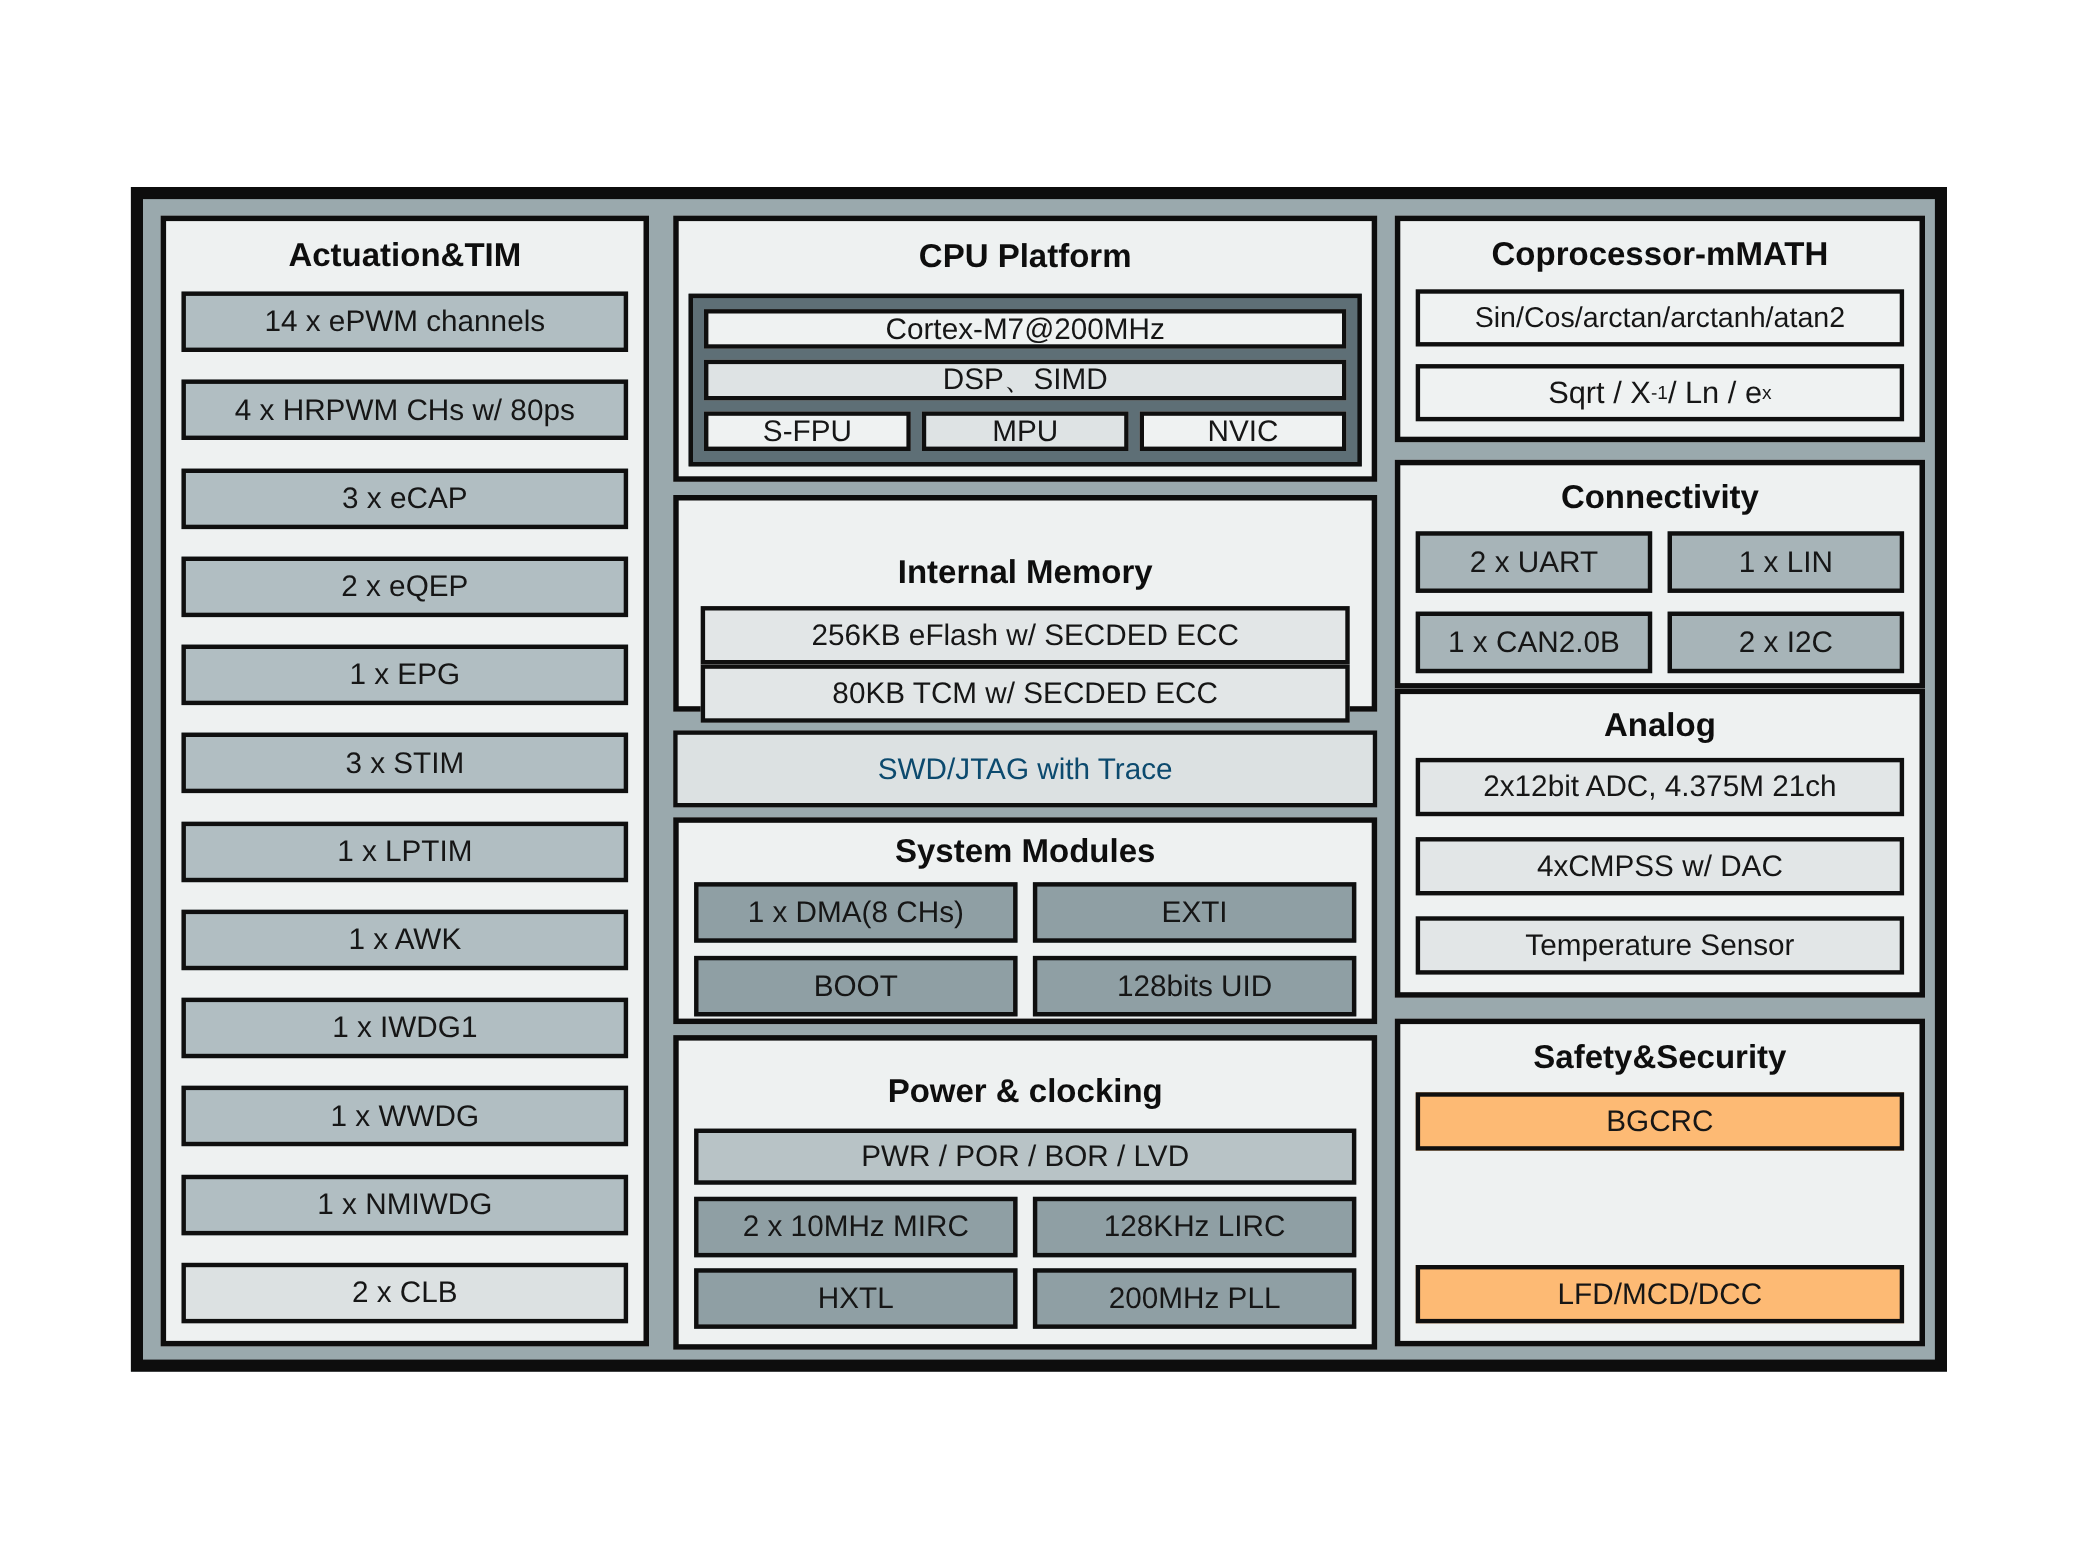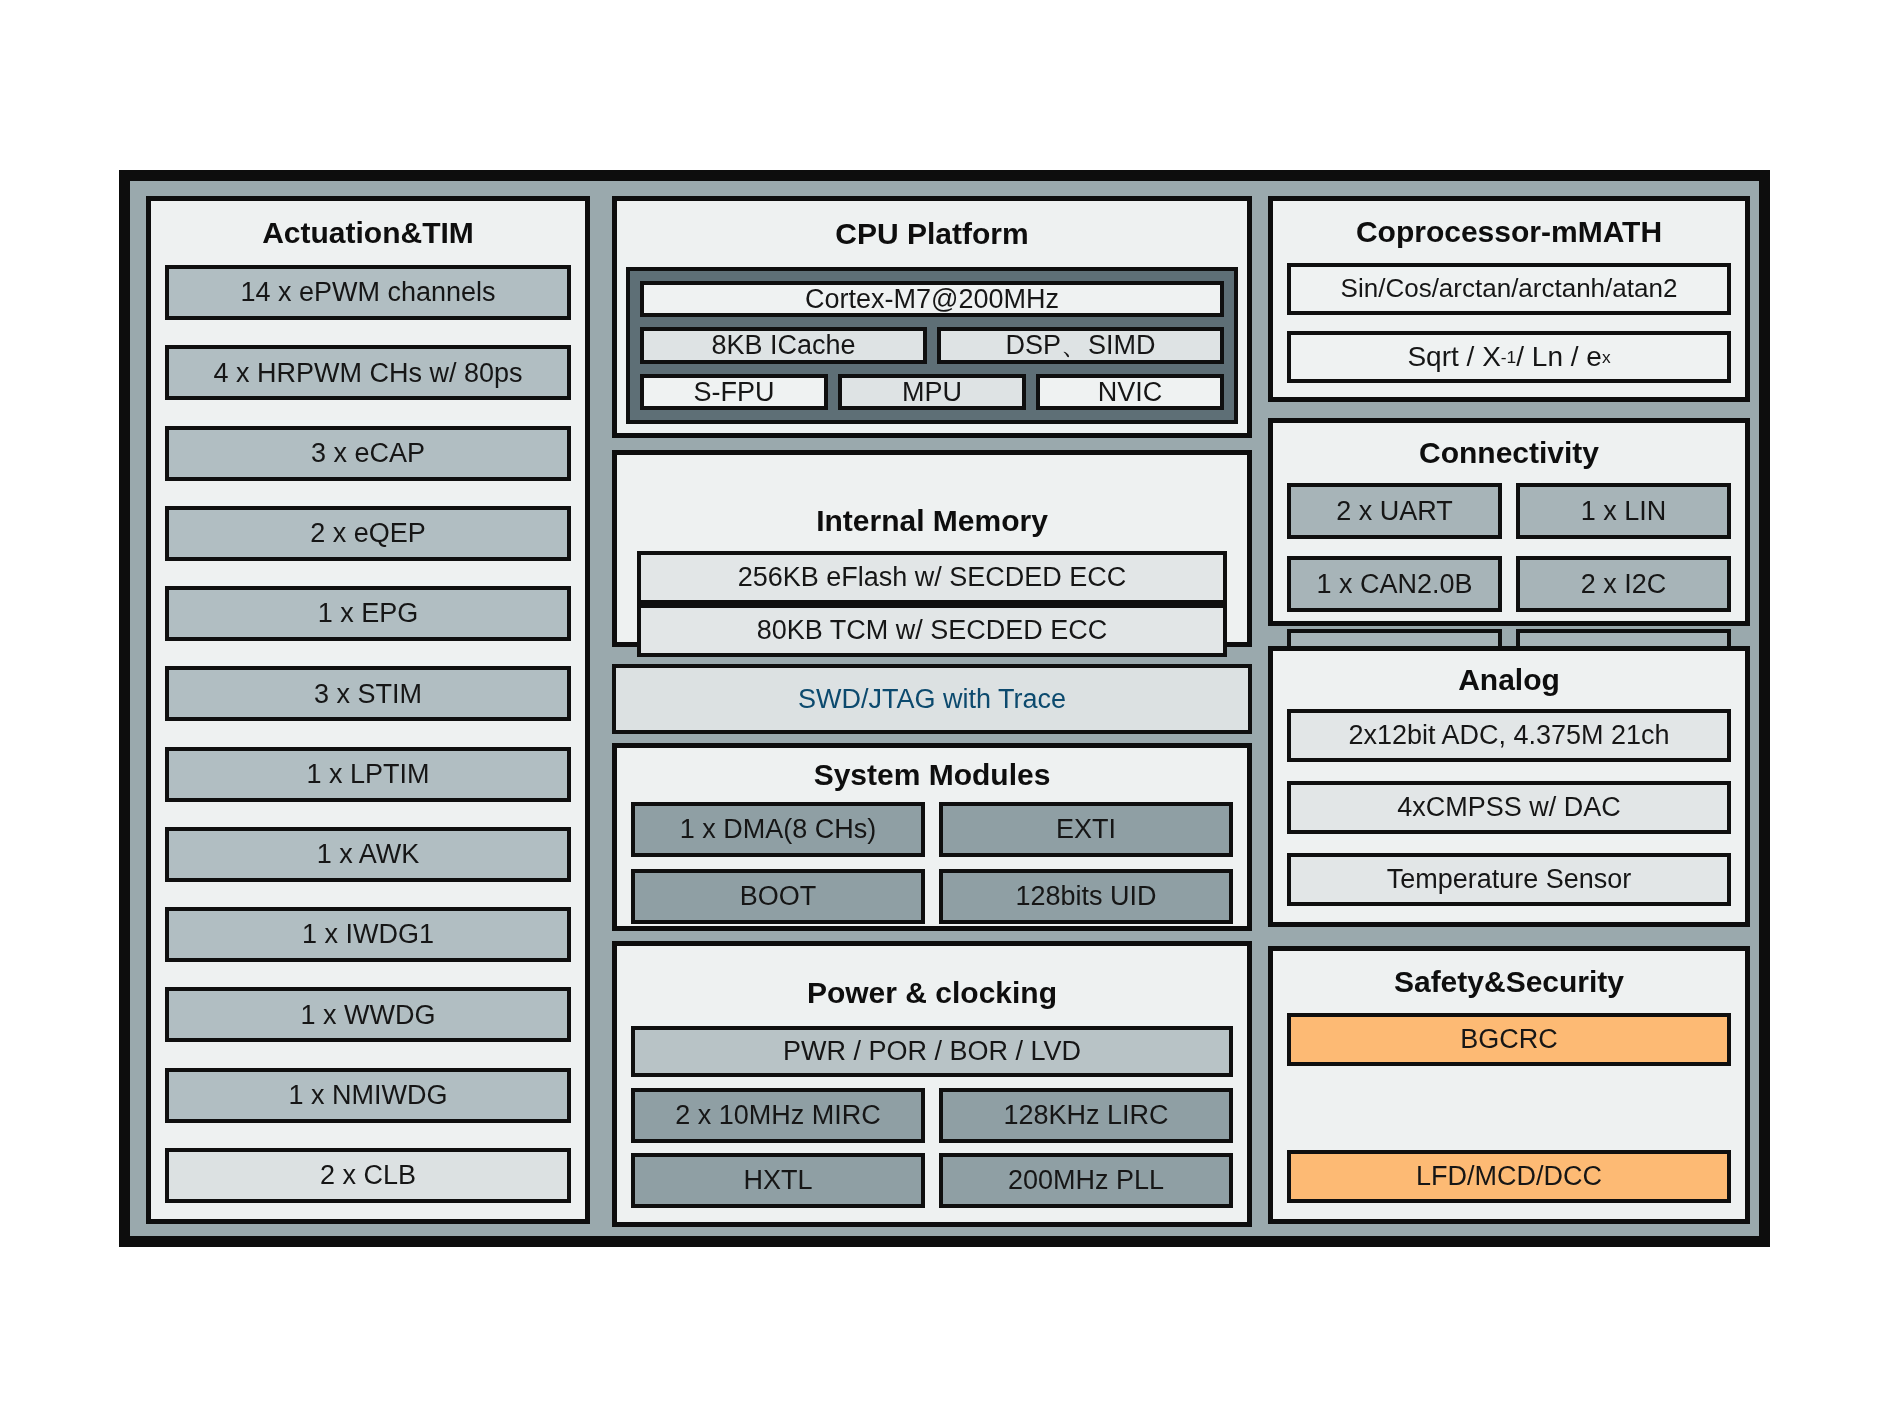--- a/index.html
+++ b/index.html
@@ -72,21 +72,21 @@
   .panel-power{flex:1;padding:14px 14px 14px;}
   .panel-power .panel-title{height:66px;}
   .pwr-wide{height:51px;margin-bottom:11px;}
   .power-grid{row-gap:10px;}
   
   .panel-coproc{height:206px;margin-bottom:16px;padding:0 14px 14px;}
   .panel-coproc .panel-title{height:62px;}
   .coproc-items{flex:1;display:flex;flex-direction:column;justify-content:space-between;}
   .coproc-items .box{height:52px;font-size:26px;}
   .coproc-items .box.math{font-size:28px;}
-  .panel-conn{height:208px;margin-bottom:20px;padding:0 14px 16px;}
+  .panel-conn{height:208px;padding:0 14px 16px;}
   .panel-conn .panel-title{height:60px;}
   .conn-grid{row-gap:17px;}
   .conn-grid .box{height:56px;}
   .panel-analog{height:281px;margin-bottom:19px;padding:0 14px 16px;}
   .panel-analog .panel-title{height:58px;}
   .analog-items{flex:1;display:flex;flex-direction:column;justify-content:space-between;}
   .analog-items .box{height:53px;}
   .panel-safety{flex:1;padding:0 14px 16px;}
   .panel-safety .panel-title{height:62px;}
   .safety-items{flex:1;display:flex;flex-direction:column;justify-content:space-between;}
@@ -119,21 +119,20 @@
 
   <div class="col col-mid">
 
     <div class="panel panel-cpu">
       <div class="panel-title">CPU Platform</div>
       <div class="cpu-cluster">
         <div class="cpu-row">
           <div class="box t-light">Cortex-M7@200MHz</div>
         </div>
         <div class="cpu-row">
-          <div class="box t-mid">8KB ICache</div>
           <div class="box t-mid">DSP、SIMD</div>
         </div>
         <div class="cpu-row">
           <div class="box t-light">S-FPU</div>
           <div class="box t-mid">MPU</div>
           <div class="box t-light">NVIC</div>
         </div>
       </div>
     </div>
 

